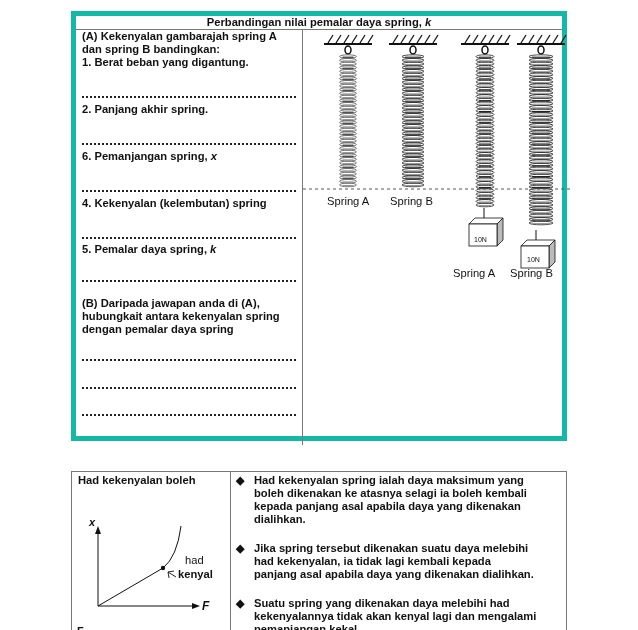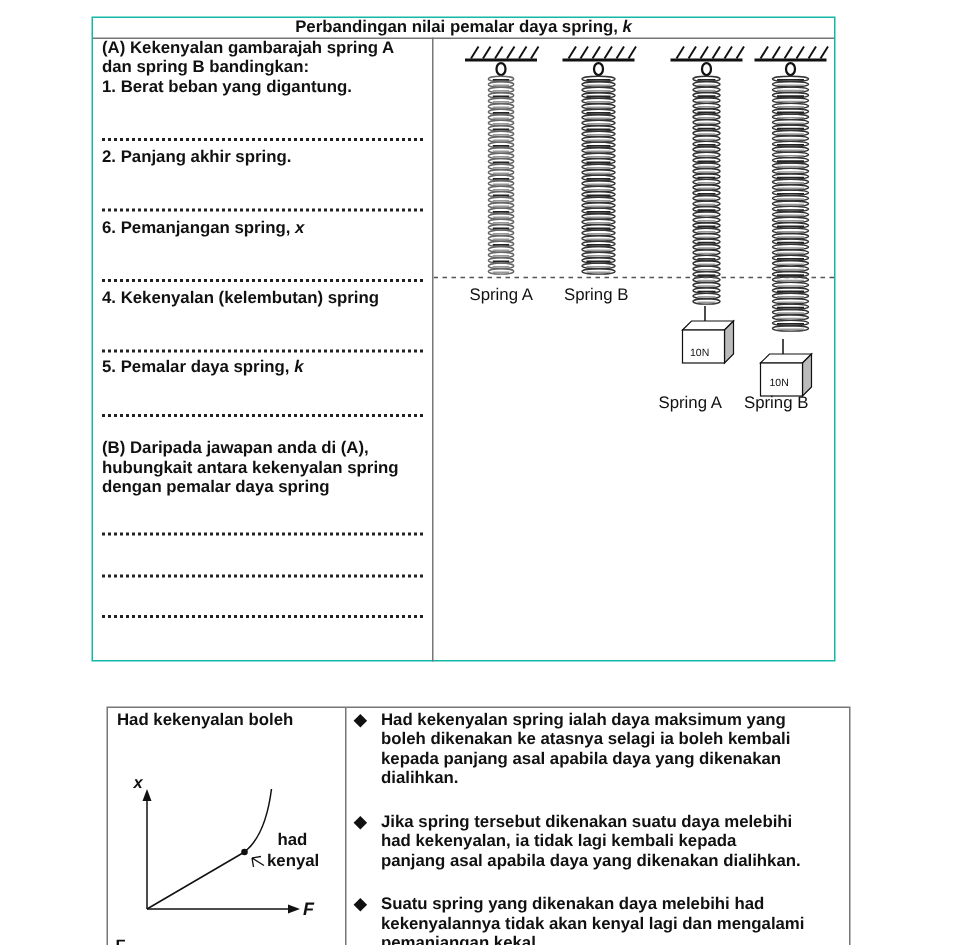--- a/index.html
+++ b/index.html
@@ -1,20 +1,20 @@
 <!DOCTYPE html>
 <html><head>
 <meta charset="utf-8">
 <style>
   html, body { margin: 0; padding: 0; background: #ffffff; }
   body { width: 638px; height: 630px; position: relative; overflow: hidden;
          font-family: "Liberation Sans", sans-serif; color: #111; }
   .t { font-weight: bold; font-size: 11.2px; line-height: 13px; }
-  #table1 { position: absolute; left: 61px; top: 11px; width: 496px; height: 430px;
-            border: 1px solid #14b8a6; box-sizing: border-box; }
+  #table1 { position: absolute; left: 71px; top: 11px; width: 496px; height: 430px;
+            border: 5px solid #14b8a6; box-sizing: border-box; }
   #t1-header { position: absolute; left: 0; top: 0; width: 100%; height: 13px;
                border-bottom: 1px solid #777; text-align: center; font-weight: bold;
                font-size: 11.2px; line-height: 13px; }
   #t1-divider { position: absolute; left: 226px; top: 13px; width: 1px; height: 416px; background: #777; }
   .line { position: absolute; left: 6px; }
   .dots { position: absolute; left: 6px; width: 214px; border-bottom: 2px dotted #222; height: 0; }
   #diagram { position: absolute; left: 227px; top: 14px; width: 268px; height: 280px; }
   .spr-label { position: absolute; font-weight: normal; font-size: 11.2px; }
   #table2 { position: absolute; left: 71px; top: 471px; width: 496px; height: 170px;
             border: 1px solid #777; box-sizing: border-box; }
@@ -434,21 +434,21 @@
     <polygon points="16,14 13,22 19,22" fill="#111"></polygon>
     <line x1="16" y1="94" x2="112" y2="94" stroke="#111" stroke-width="1"></line>
     <polygon points="118,94 110,91 110,97" fill="#111"></polygon>
     <line x1="16" y1="94" x2="81" y2="56" stroke="#111" stroke-width="1"></line>
     <path d="M81 56 Q95 45 99 14" stroke="#111" stroke-width="1" fill="none"></path>
     <circle cx="81" cy="56" r="2.2" fill="#111"></circle>
     <path d="M86 60 L94 65 M86 60 L87 66 M86 60 L92 59" stroke="#111" stroke-width="0.9" fill="none"></path>
   </svg>
   <div style="position:absolute;left:17px;top:44px;font-weight:bold;font-style:italic;font-size:11px;">x</div>
   <div style="position:absolute;left:130px;top:127px;font-weight:bold;font-style:italic;font-size:12px;">F</div>
-  <div style="position:absolute;left:113px;top:82px;font-weight:bold;font-size:11.2px;">had</div>
+  <div style="position:absolute;left:113px;top:82px;font-weight:normal;font-size:11.2px;">had</div>
   <div style="position:absolute;left:106px;top:96px;font-weight:bold;font-size:11.2px;">kenyal</div>
   <div style="position:absolute;left:5px;top:153px;font-weight:bold;font-size:11px;">F</div>
 
   <div class="bullet" style="top:2px;">
     <span class="dia">◆</span>
     <span class="txt">
       <span>Had kekenyalan spring ialah daya maksimum yang</span><br>
       <span>boleh dikenakan ke atasnya selagi ia boleh kembali</span><br>
       <span>kepada panjang asal apabila daya yang dikenakan</span><br>
       <span>dialihkan.</span>

